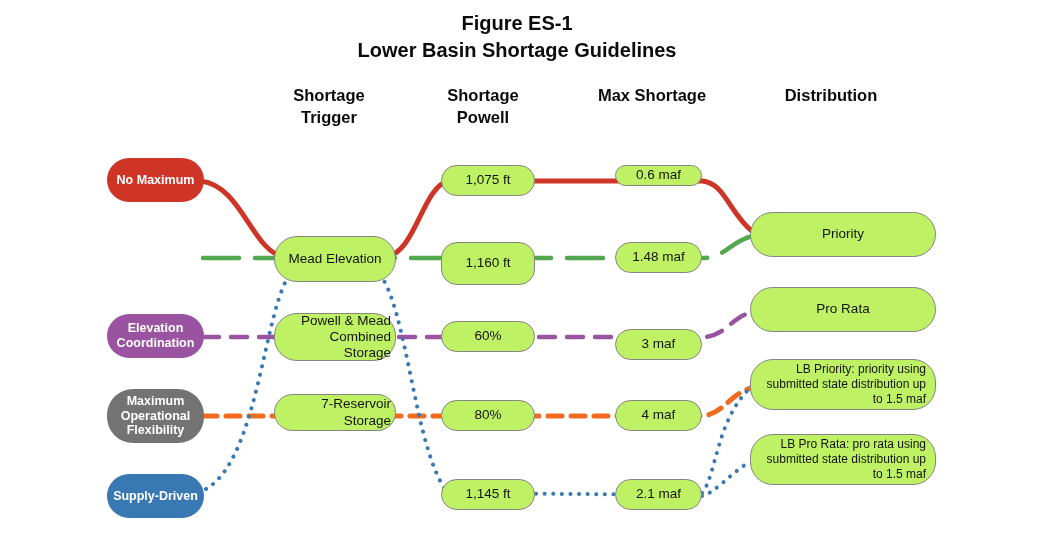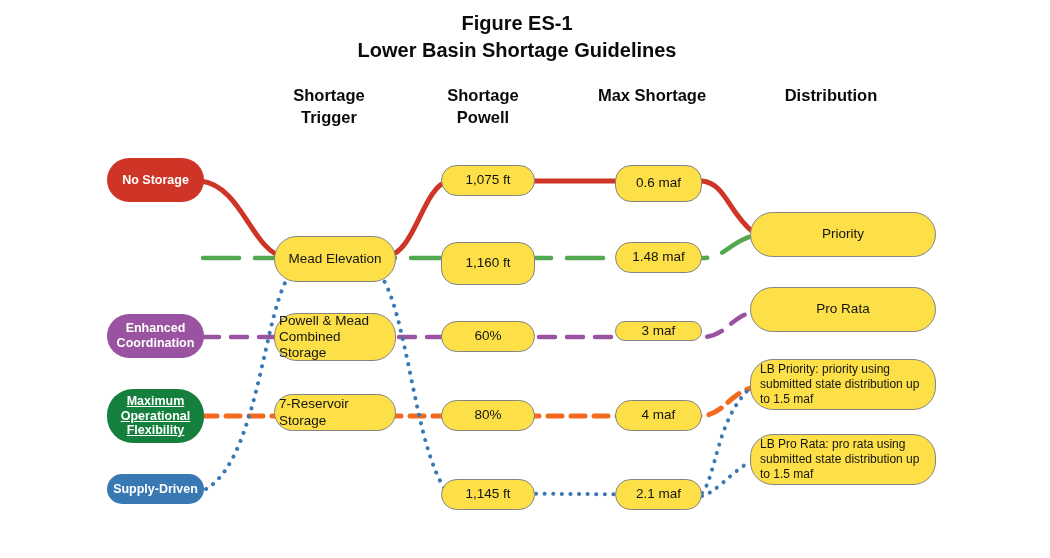--- a/index.html
+++ b/index.html
@@ -16,22 +16,22 @@
     font-weight:bold;line-height:22px;color:#0b0b0b;white-space:nowrap;
   }
   .wires{position:absolute;left:0;top:0;}
   .pill{
     position:absolute;left:95px;width:97px;border-radius:26px;
     display:flex;align-items:center;justify-content:center;text-align:center;
     color:#fff;font-weight:bold;font-size:12.5px;line-height:1.18;padding:0 3px;
     box-sizing:border-box;
   }
   .node{
-    position:absolute;background:#fde047;border:1.4px solid #848484;border-radius:23px;
-    display:flex;align-items:center;justify-content:center;text-align:left;
+    position:absolute;background:#bef264;border:1.4px solid #848484;border-radius:23px;
+    display:flex;align-items:center;justify-content:center;text-align:right;
     font-size:13.5px;line-height:1.2;color:#141414;box-sizing:border-box;padding:0 4px;
   }
   .node.small{border-radius:16px;font-size:13.5px;}
   .node.dist-sm{font-size:12px;line-height:1.25;padding:0 9px;}
 </style>
 </head>
 <body>
 
 <div class="canvas">
 
@@ -58,38 +58,38 @@
   <svg class="wires" width="1050" height="558" viewBox="0 0 1050 558">
     <path fill="none" stroke-width="5" stroke-linecap="round" d="M 189 181 C 230 186 240 251 272 257 L 374 257 C 404 252 410 188 436 181 L 690 181 C 713 183 717 213 741 232" stroke="#cf3526"></path>
     <path fill="none" stroke-width="4.5" stroke-linecap="round" stroke-dasharray="36 16" d="M 191 258 L 690 258 C 714 258 718 241 741 236" stroke="#53a84f"></path>
     <path fill="none" stroke-width="4.5" stroke-linecap="round" stroke-dasharray="16 12" d="M 191 337 L 690 337 C 714 337 718 317 741 312" stroke="#9a53a0"></path>
     <path fill="none" stroke-width="5" stroke-linecap="round" stroke-dasharray="14 9" d="M 191 416 L 690 416 C 712 414 716 395 739 388" stroke="#f16a1f"></path>
     <path fill="none" stroke-width="4" stroke-linecap="round" stroke-dasharray="0.1 8.5" d="M 194 489 C 248 458 252 302 280 272 L 366 272 C 396 306 402 452 436 493 L 690 495" stroke="#3878b3"></path>
     <path fill="none" stroke-width="4" stroke-linecap="round" stroke-dasharray="0.1 8.5" d="M 690 493 C 704 477 704 422 737 389" stroke="#3878b3"></path>
     <path fill="none" stroke-width="4" stroke-linecap="round" stroke-dasharray="0.1 8.5" d="M 690 496 C 703 493 719 473 736 463" stroke="#3878b3"></path>
   </svg>
 
-  <div class="pill" style="top: 158px; height: 44px; background-color: rgb(207, 53, 38);">No Storage</div>
-  <div class="pill" style="top: 314px; height: 44px; background-color: rgb(154, 83, 160);">Enhanced Coordination</div>
-  <div class="pill" style="top: 389px; height: 54px; background-color: #15803d; text-decoration: underline;">Maximum Operational Flexibility</div>
-  <div class="pill" style="top: 474px; height: 30px; background-color: rgb(56, 120, 179);">Supply-Driven</div>
+  <div class="pill" style="top: 158px; height: 44px; background-color: rgb(207, 53, 38);">No Maximum</div>
+  <div class="pill" style="top: 314px; height: 44px; background-color: rgb(154, 83, 160);">Elevation Coordination</div>
+  <div class="pill" style="top: 389px; height: 54px; background-color: #737373;">Maximum Operational Flexibility</div>
+  <div class="pill" style="top: 474px; height: 44px; background-color: rgb(56, 120, 179);">Supply-Driven</div>
 
   <div class="node" style="left:262px;top:236px;width:122px;height:46px;">Mead Elevation</div>
   <div class="node" style="left:262px;top:313px;width:122px;height:48px;">Powell &amp; Mead Combined Storage</div>
   <div class="node" style="left:262px;top:394px;width:122px;height:37px;">7-Reservoir Storage</div>
 
   <div class="node small" style="left:429px;top:165px;width:94px;height:31px;">1,075 ft</div>
   <div class="node small" style="left:429px;top:242px;width:94px;height:43px;">1,160 ft</div>
   <div class="node small" style="left:429px;top:321px;width:94px;height:31px;">60%</div>
   <div class="node small" style="left:429px;top:400px;width:94px;height:31px;">80%</div>
   <div class="node small" style="left:429px;top:479px;width:94px;height:31px;">1,145 ft</div>
 
-  <div class="node small" style="left:603px;top:165px;width:87px;height:37px;">0.6 maf</div>
+  <div class="node small" style="left:603px;top:165px;width:87px;height:21px;">0.6 maf</div>
   <div class="node small" style="left:603px;top:242px;width:87px;height:31px;">1.48 maf</div>
-  <div class="node small" style="left:603px;top:321px;width:87px;height:20px;">3 maf</div>
+  <div class="node small" style="left:603px;top:329px;width:87px;height:31px;">3 maf</div>
   <div class="node small" style="left:603px;top:400px;width:87px;height:31px;">4 maf</div>
   <div class="node small" style="left:603px;top:479px;width:87px;height:31px;">2.1 maf</div>
 
   <div class="node" style="left:738px;top:212px;width:186px;height:45px;">Priority</div>
   <div class="node" style="left:738px;top:287px;width:186px;height:45px;">Pro Rata</div>
   <div class="node dist-sm" style="left:738px;top:359px;width:186px;height:51px;">LB Priority: priority using submitted state distribution up to 1.5 maf</div>
   <div class="node dist-sm" style="left:738px;top:434px;width:186px;height:51px;">LB Pro Rata: pro rata using submitted state distribution up to 1.5 maf</div>
 
 </div>
 

